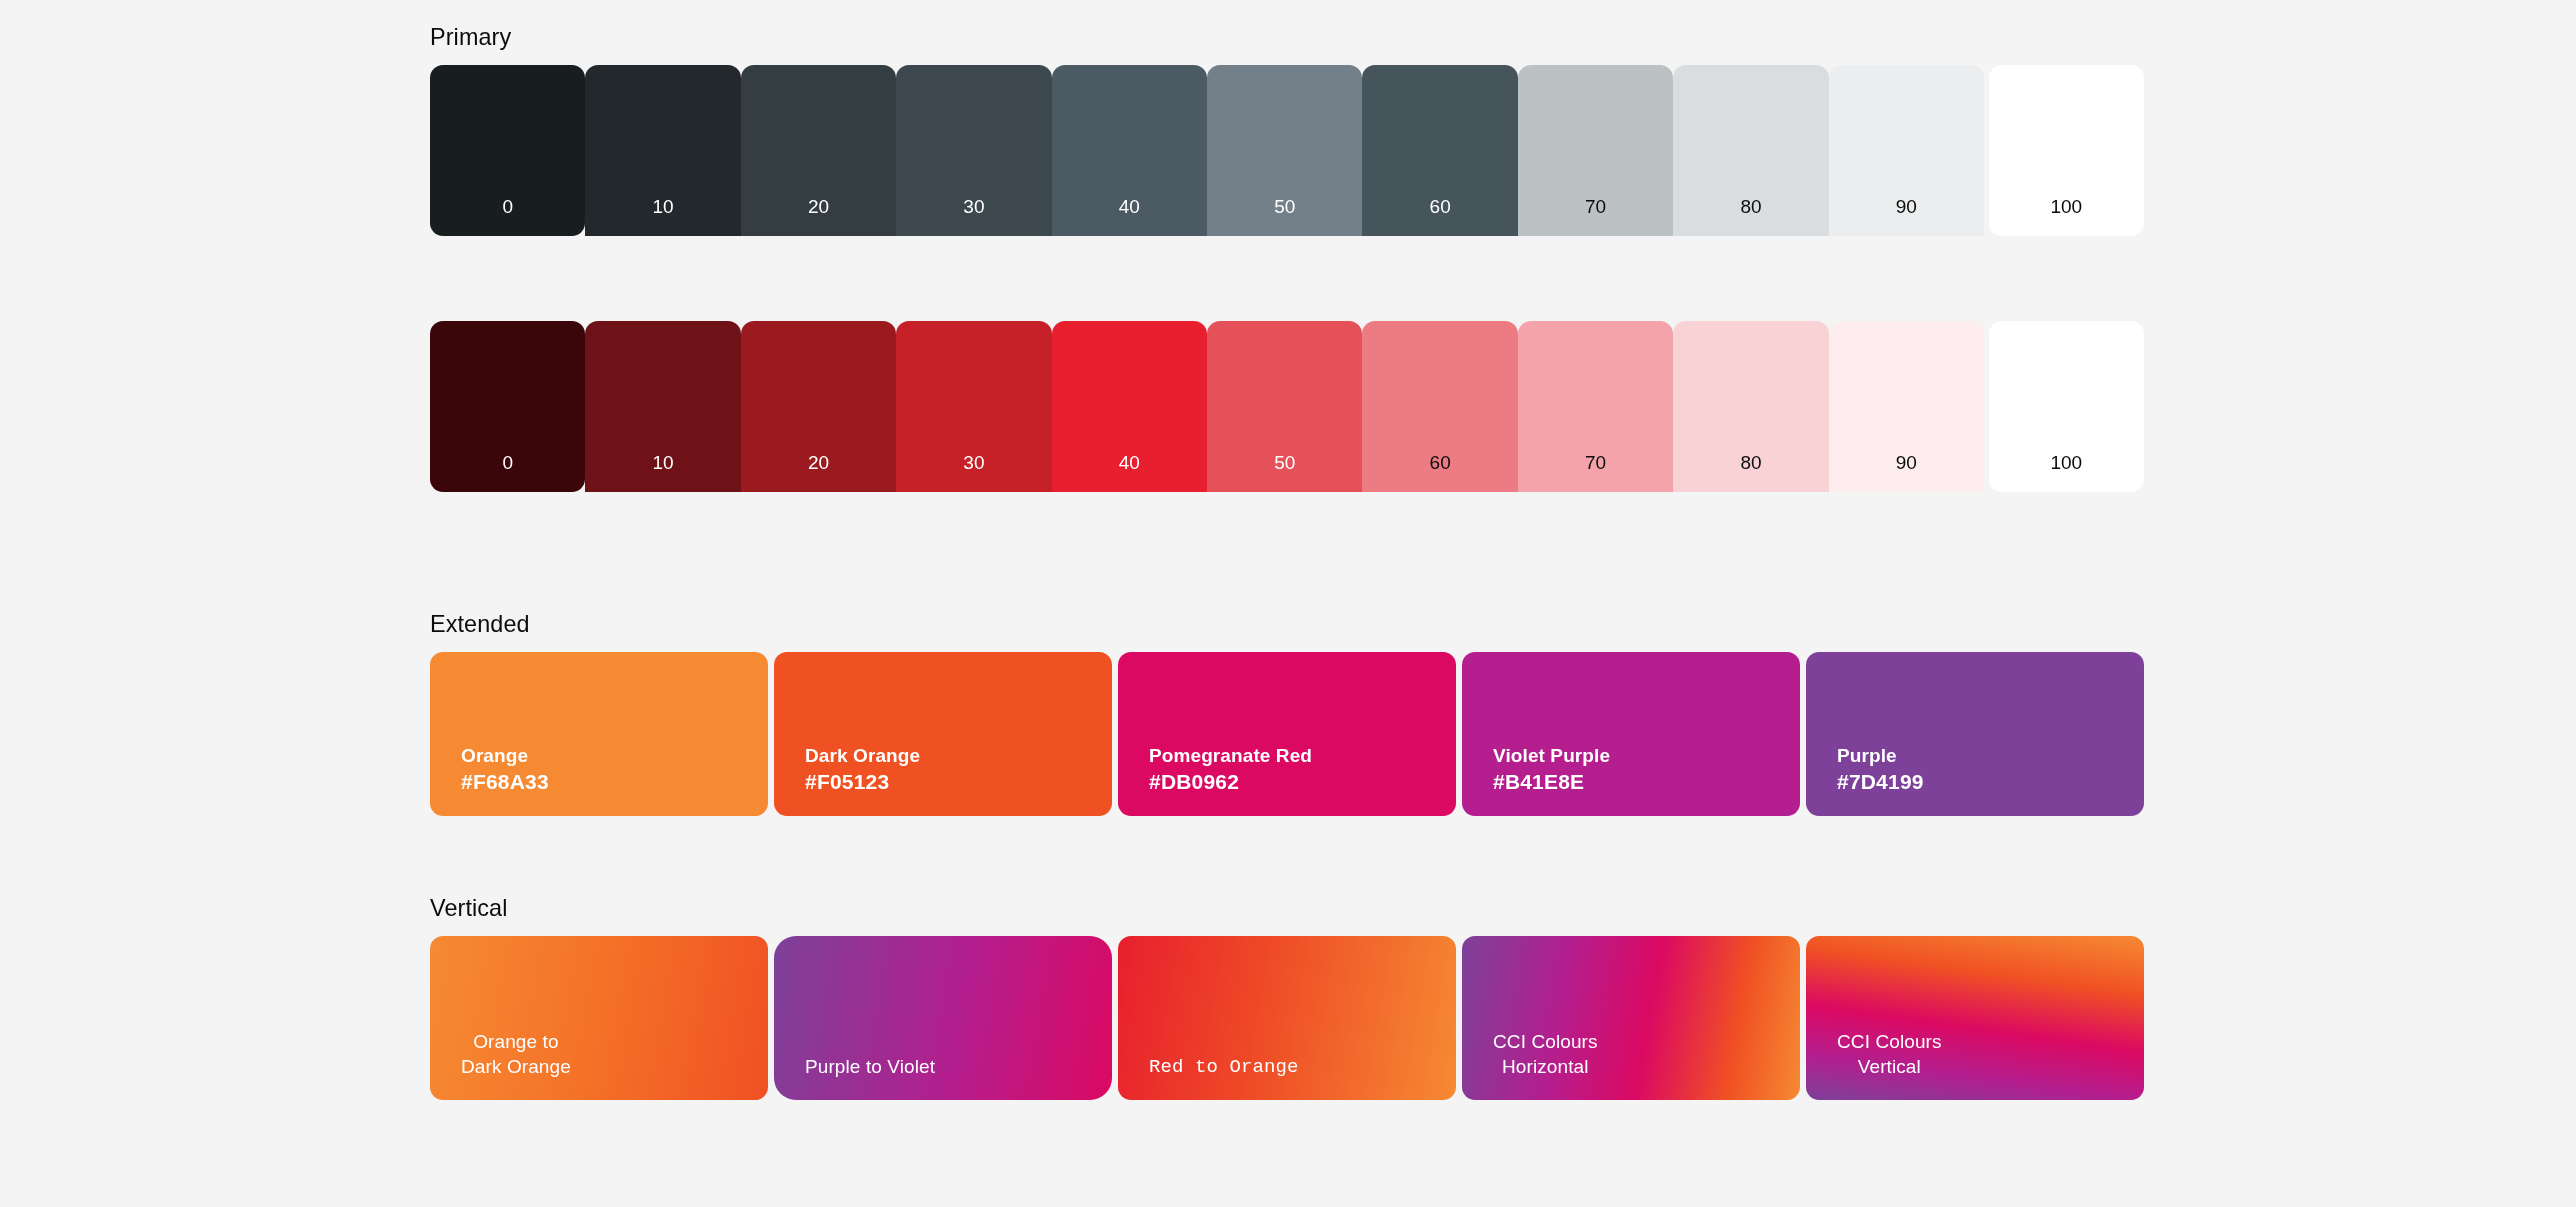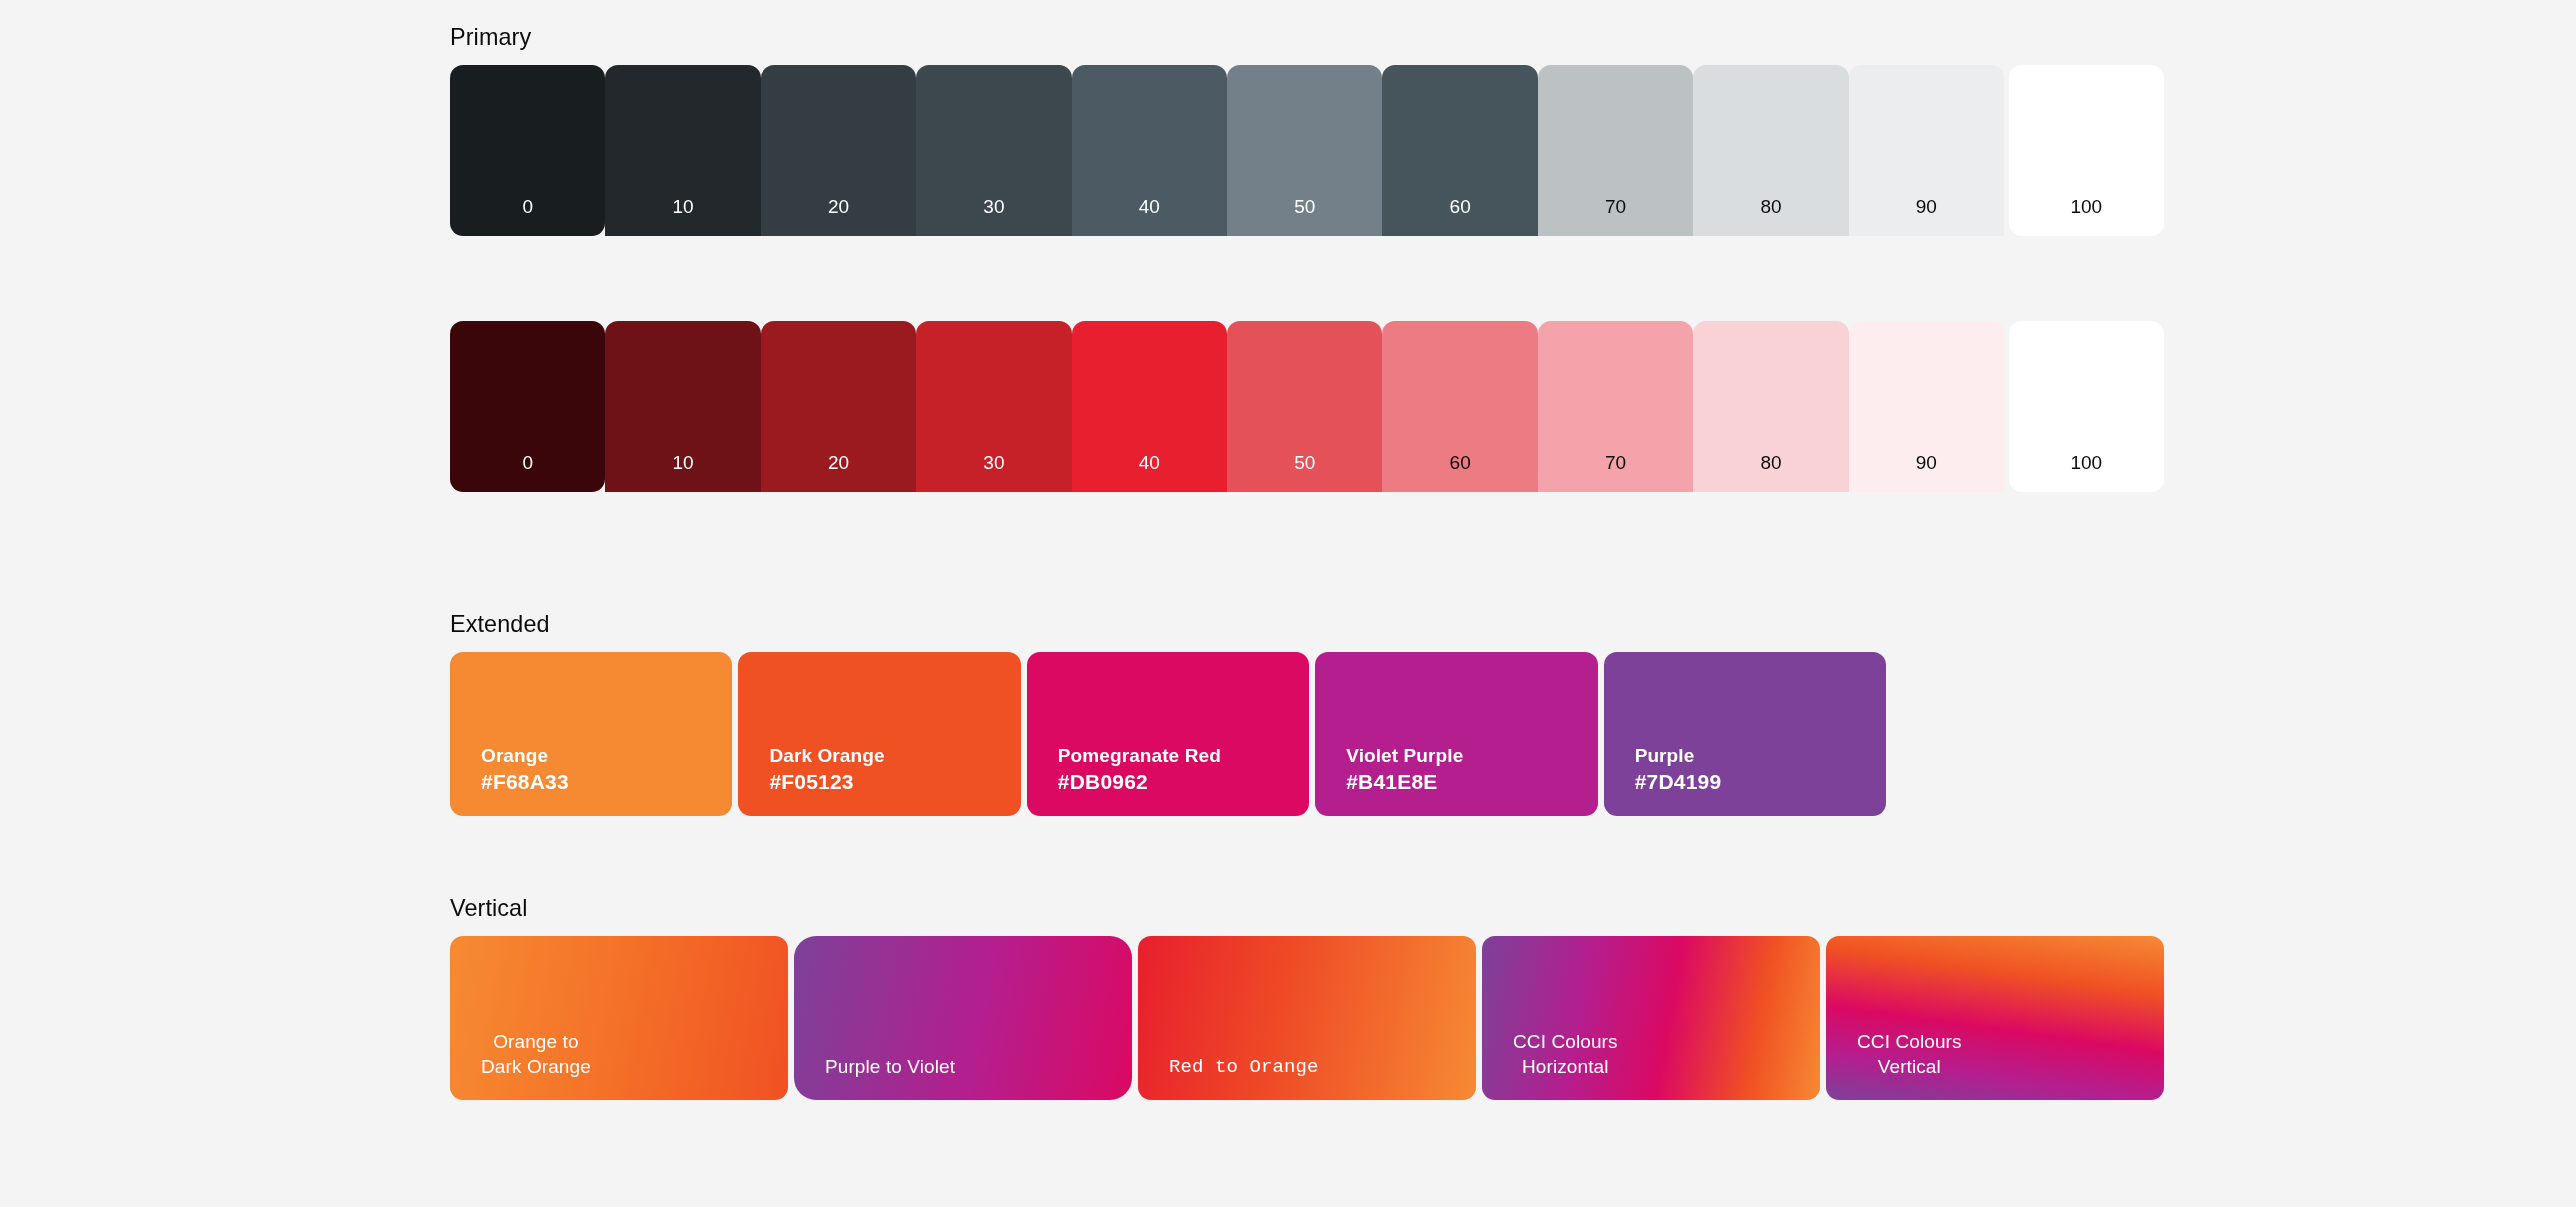--- a/index.html
+++ b/index.html
@@ -15,21 +15,21 @@
 
   .page {
     position: relative;
     width: 2576px;
     height: 1207px;
     background: #f4f4f4;
   }
 
   .section {
     position: absolute;
-    left: 450px;
+    left: 430px;
     width: 1714px;
   }
 
   .section-title {
     font-size: 23.4px;
     font-weight: 400;
     color: #0c0c0c;
     line-height: 1;
     letter-spacing: 0.1px;
     margin-bottom: 16px;
@@ -63,21 +63,21 @@
     bottom: 20.4px;
     text-align: center;
     font-size: 19px;
     font-weight: 400;
     line-height: 1;
   }
 
   
   .cards {
     display: flex;
-    width: 1436px;
+    width: 1714px;
     height: 164px;
     gap: 6px;
   }
   .cards .card {
     flex: 1 1 0;
     position: relative;
     height: 164px;
     border-radius: 13px;
   }
   .card-text {

